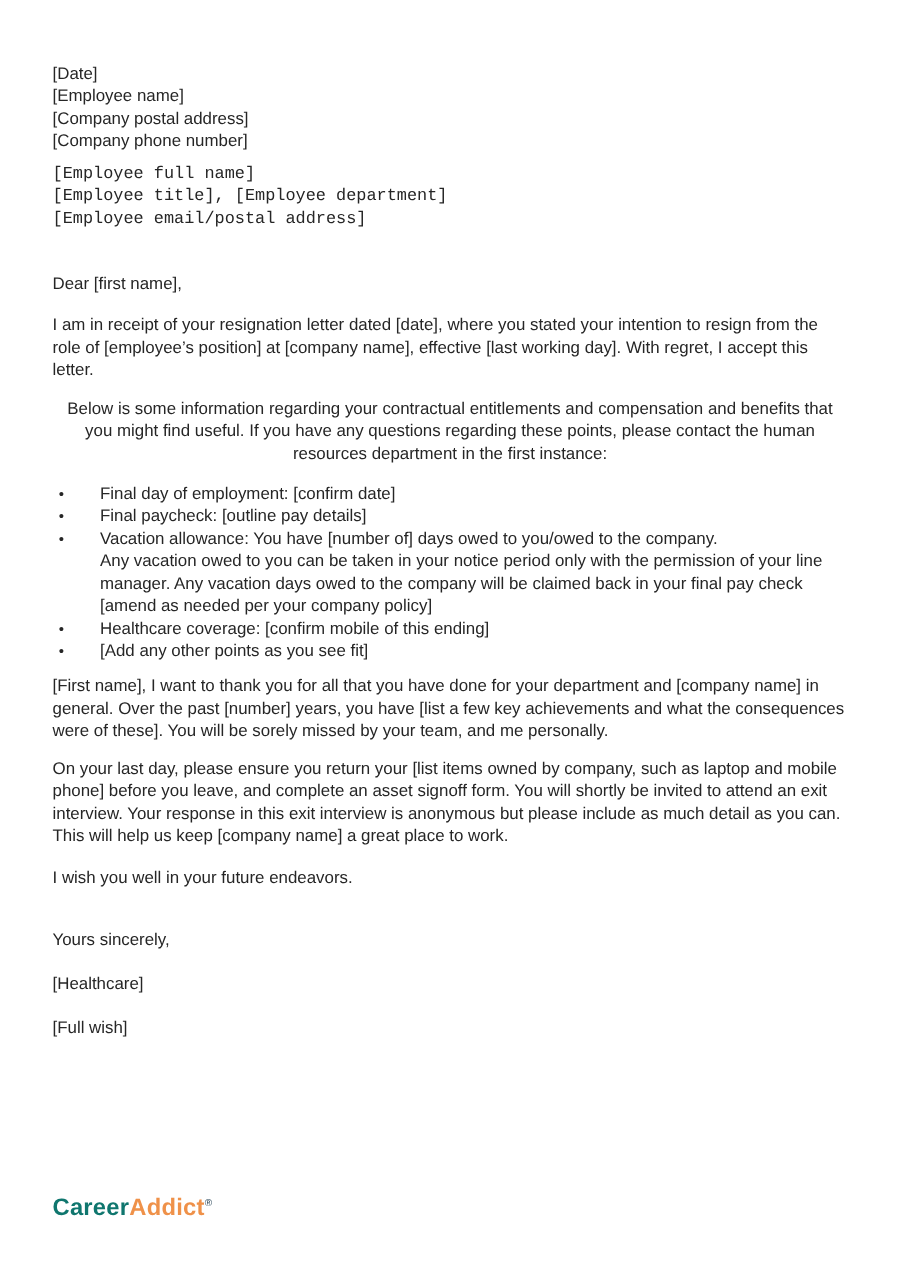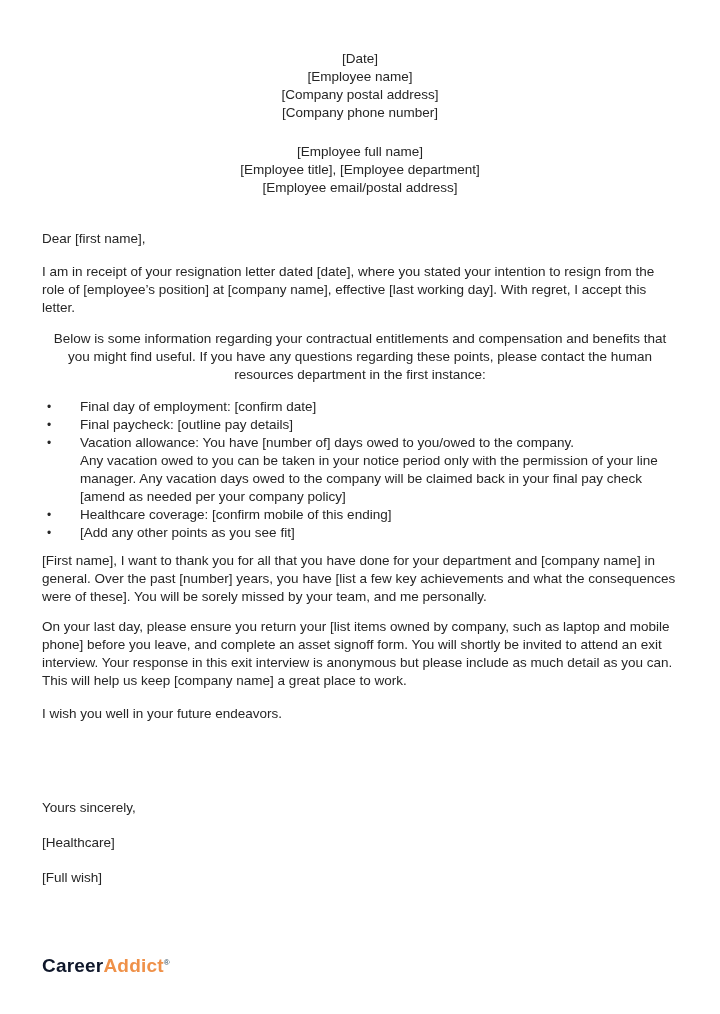--- a/index.html
+++ b/index.html
@@ -10,37 +10,37 @@
     height: 1014px;
     background: #ffffff;
     font-family: "Liberation Sans", sans-serif;
     font-size: 13.5px;
     line-height: 18px;
     color: #262626;
     overflow: hidden;
     margin: 0 auto;
   }
   .content { padding: 50px 42px 0 42px; }
-  .sender-block div { white-space: pre-line; text-align: center; }
-  .recipient-block { margin-top: 21px; text-align: center; }
+  .sender-block div { white-space: pre-line; }
+  .recipient-block { margin-top: 9px; text-align: left; font-family: Liberation Mono, monospace; }
   .greeting { margin-top: 33px; }
   .para-1 { margin-top: 15px; }
   .para-2 { margin-top: 13px; text-align: center; }
   .bullet-list { margin-top: 14px; }
   .bullet-item { display: flex; }
   .bullet-marker {
     flex: 0 0 38px;
     padding-left: 5px;
     font-size: 12px;
   }
   .bullet-text { flex: 1; white-space: pre-line; }
   .para-3 { margin-top: 10px; }
   .para-4 { margin-top: 12px; }
   .para-5 { margin-top: 15px; }
-  .valediction { margin-top: 76px; }
+  .valediction { margin-top: 32px; }
   .signature { margin-top: 17px; }
   .full-name { margin-top: 17px; }
   .logo {
     position: absolute;
     left: 42px;
     top: 952px;
     font-size: 19px;
     font-weight: bold;
     letter-spacing: 0.2px;
     line-height: 22px;
@@ -106,15 +106,15 @@
 
     <div class="para-5">I wish you well in your future endeavors.</div>
 
     <div class="valediction">Yours sincerely,</div>
     <div class="signature">[Healthcare]</div>
     <div class="full-name">[Full wish]</div>
 
   </div>
 
   <div class="logo">
-    <span style="color: #0f172a;">Career</span><span style="color: rgb(239, 145, 73);">Addict</span><span class="reg-mark" style="color: rgb(29, 60, 80);">®</span>
+    <span style="color: #0f766e;">Career</span><span style="color: rgb(239, 145, 73);">Addict</span><span class="reg-mark" style="color: rgb(29, 60, 80);">®</span>
   </div>
 </div>
 
 </body></html>

